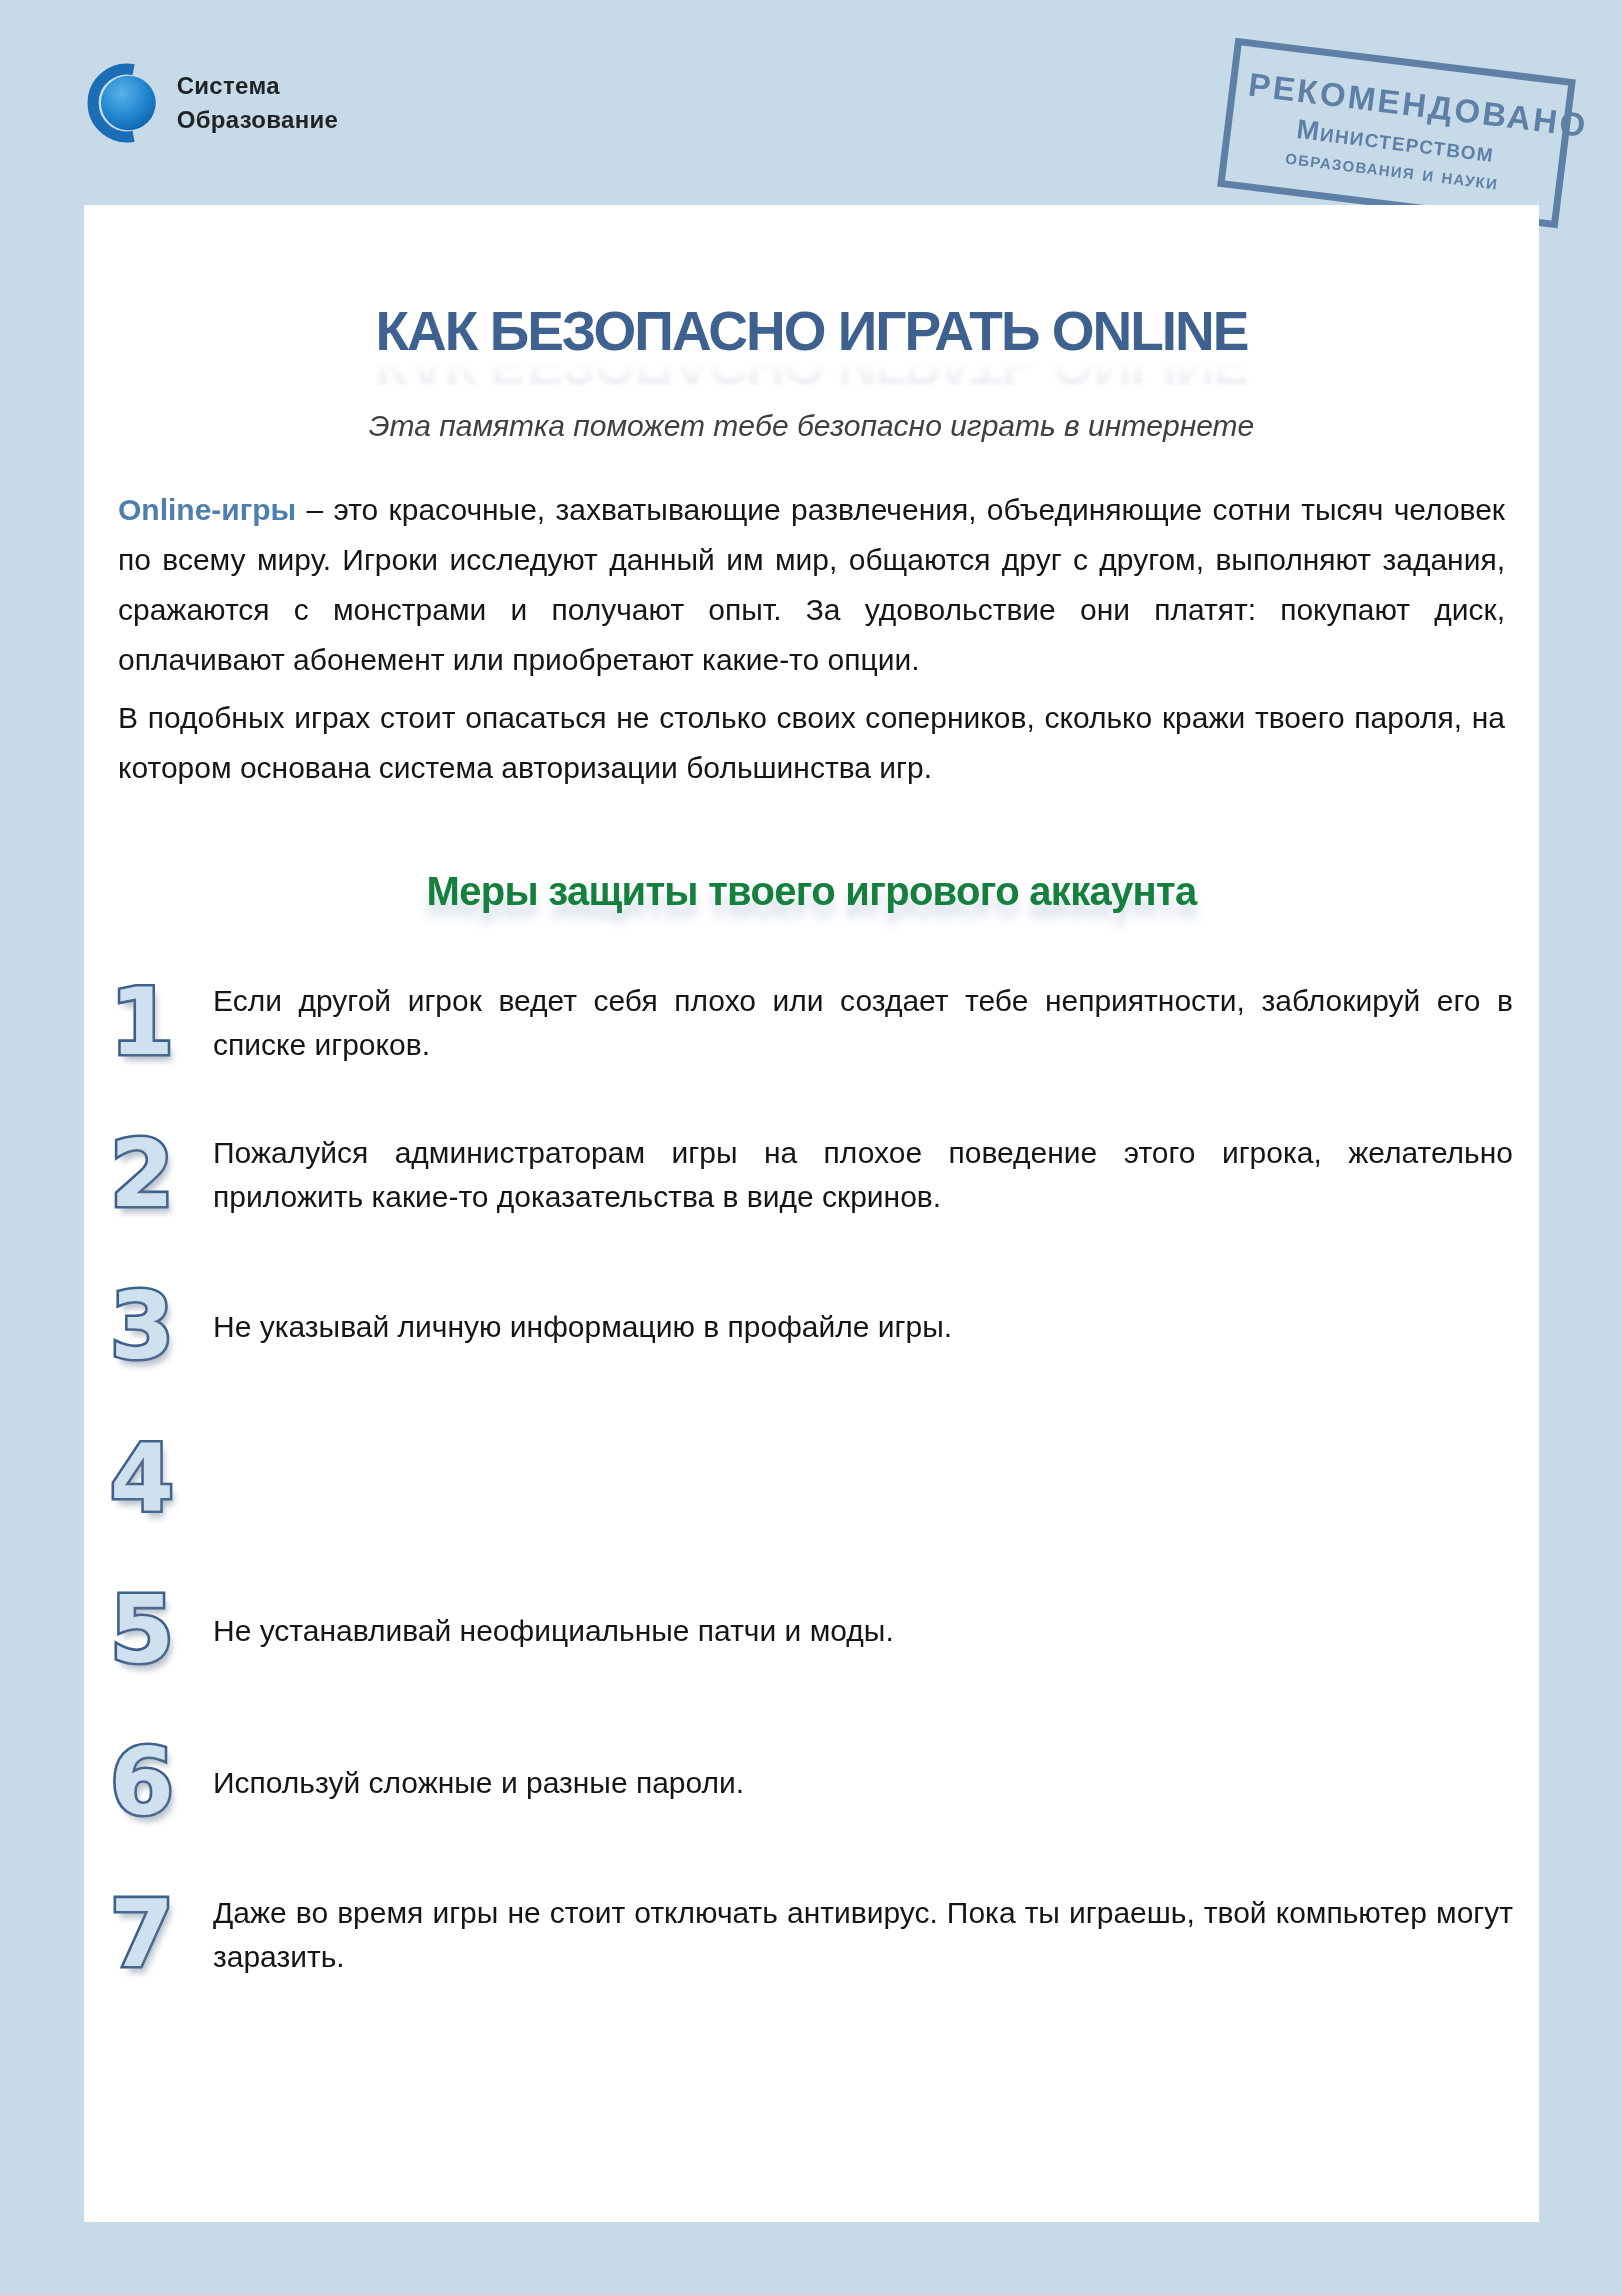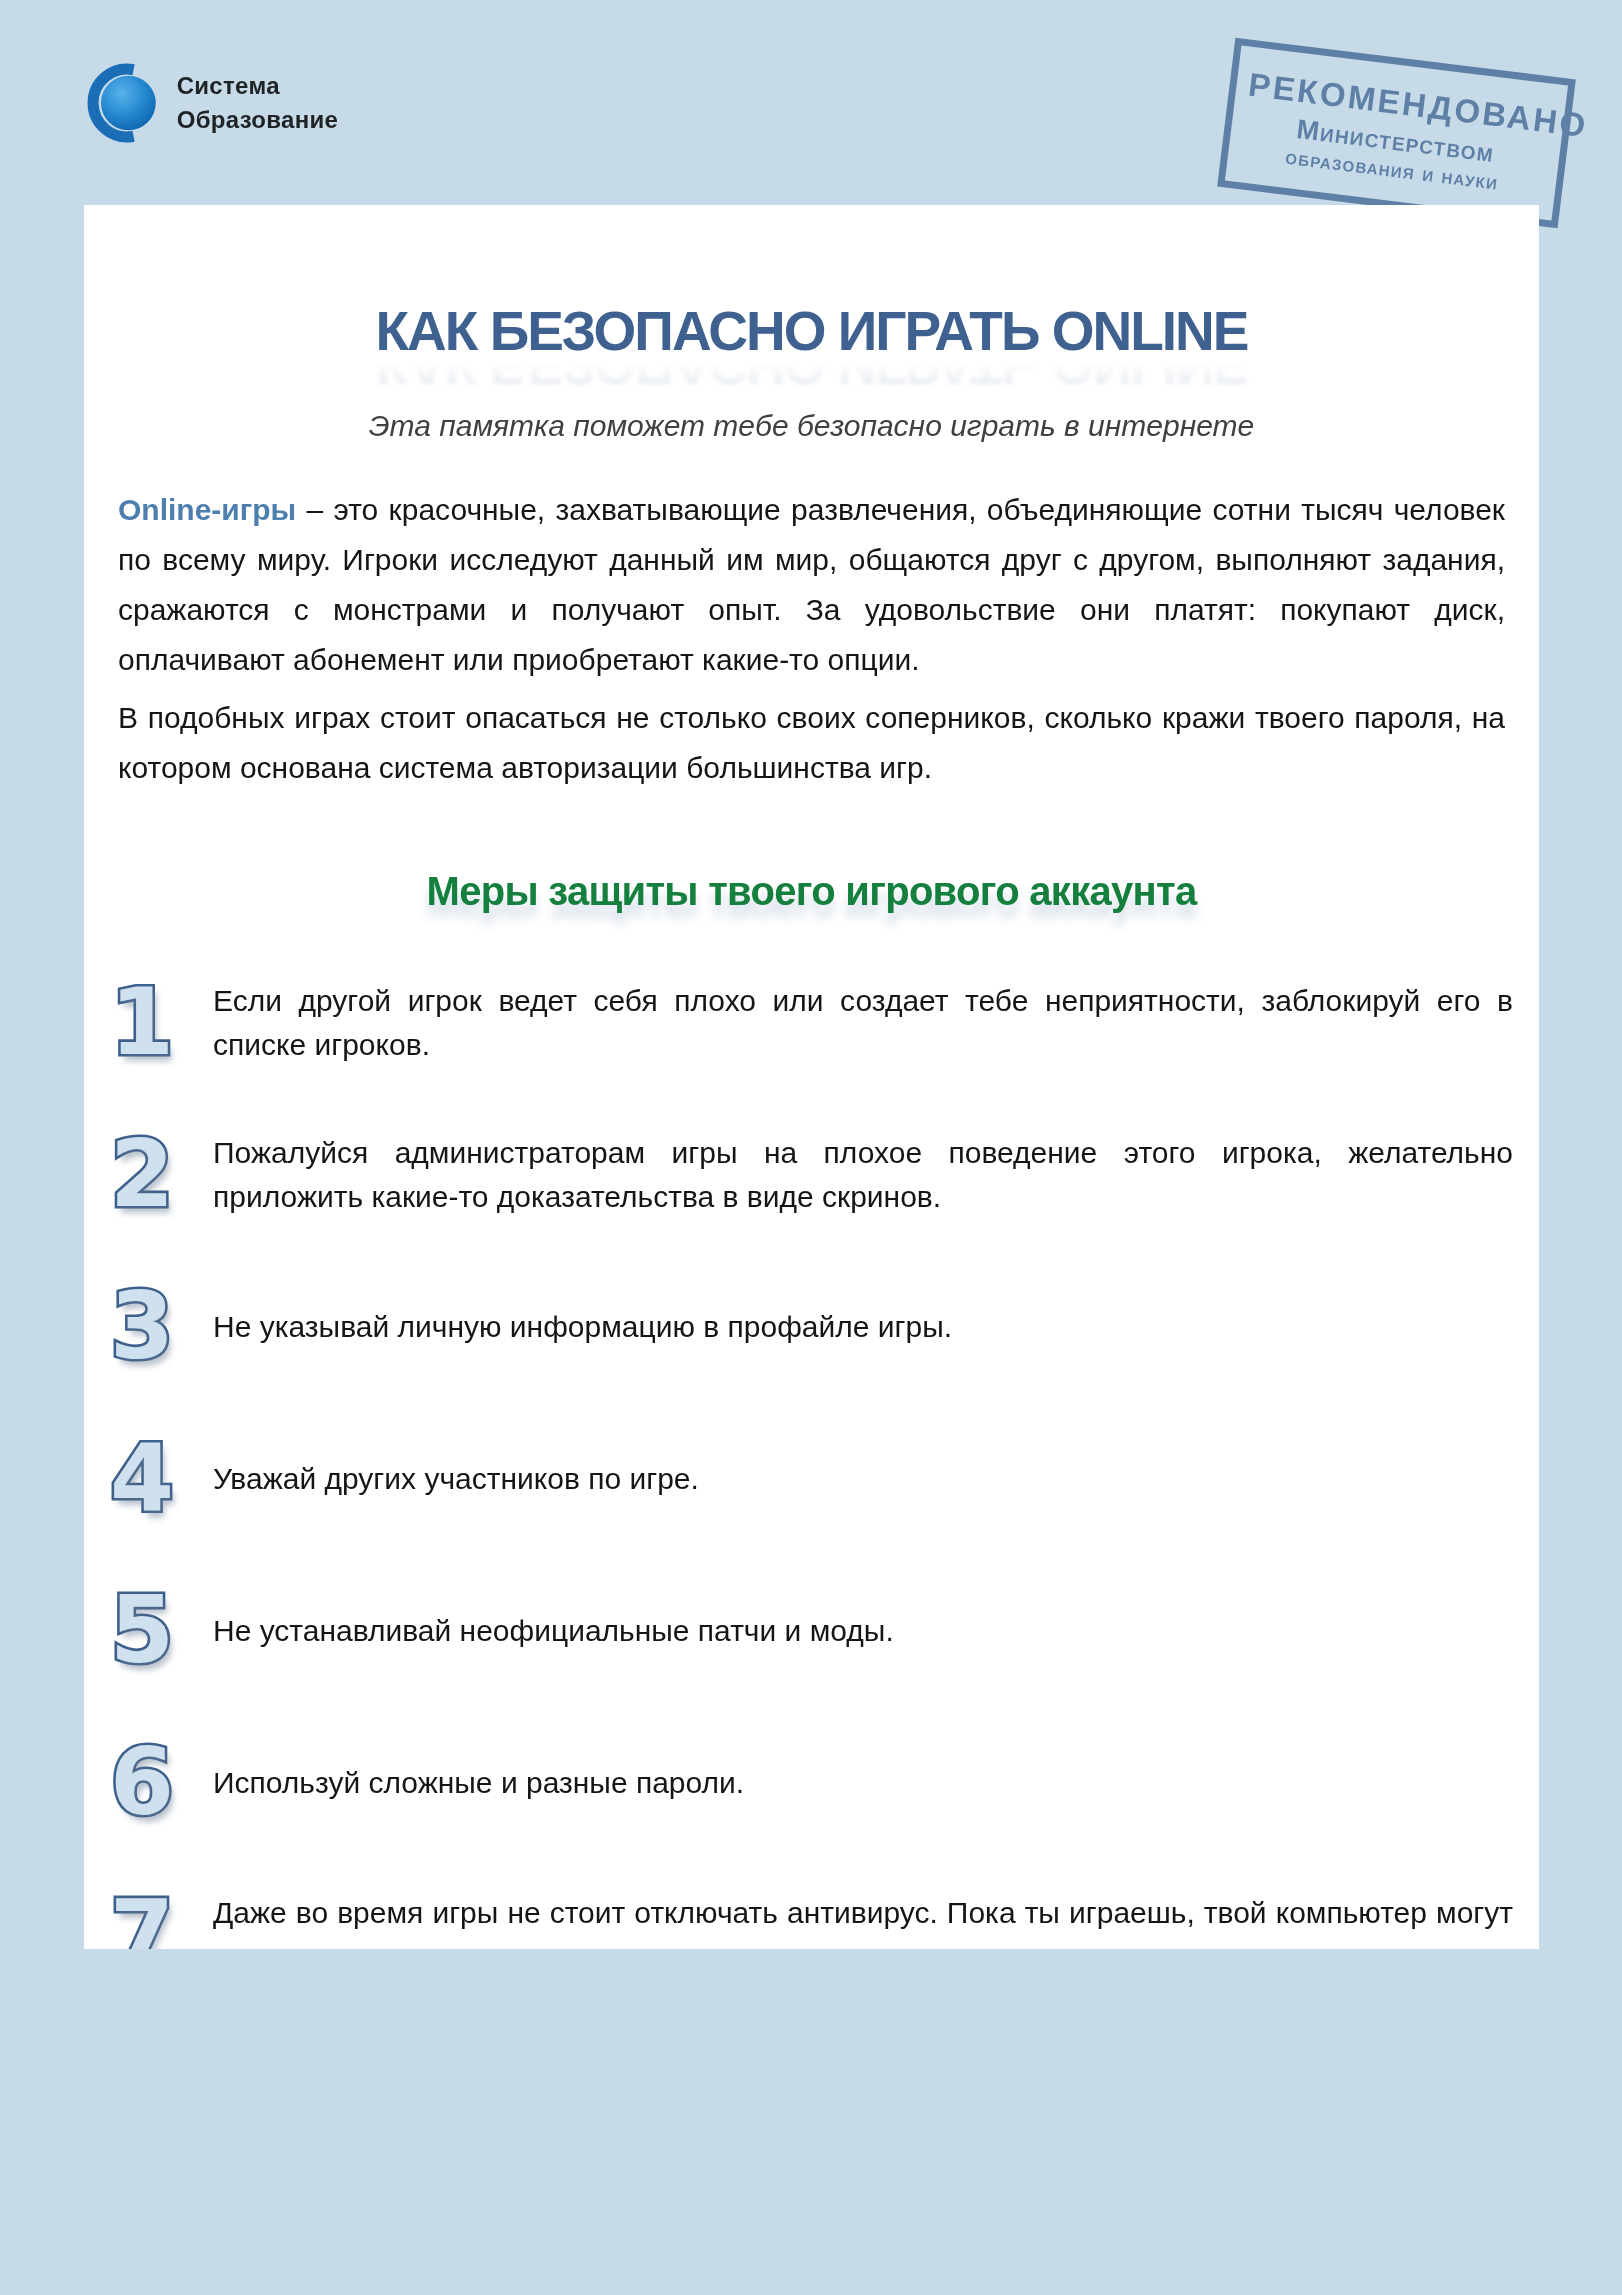--- a/index.html
+++ b/index.html
@@ -2,21 +2,21 @@
 <html lang="ru" style="font-size:10.5px"><head>
 <meta charset="utf-8">
 <style>
   html,body{margin:0;padding:0;}
   body{
     width:1622px;height:2295px;
     font-family:"Liberation Sans",sans-serif;
     background:#c7dae8;
     -webkit-font-smoothing:antialiased;
   }
-  .page{position:relative;width:1622px;height:1949px;background:#c7dae8;overflow:hidden;}
+  .page{position:relative;width:1622px;height:2295px;background:#c7dae8;overflow:hidden;}
 
   
   .logo{position:absolute;left:84px;top:60px;display:flex;align-items:center;gap:15.7px;}
   .logo-mark{display:block;}
   .logo-text{font-weight:bold;color:#1f2326;font-size:24px;line-height:34px;letter-spacing:0.3px;}
 
   .stamp{
     position:absolute;right:54px;top:58px;width:343px;
     border:7.2px solid #587aa2;color:#587aa2;
     padding:19.6px 11.8px 17px 11.8px;box-sizing:border-box;
@@ -126,21 +126,20 @@
       <li>
         <span class="num">2</span>
         <span class="rule-text">Пожалуйся администраторам игры на плохое поведение этого игрока, желательно приложить какие-то доказательства в виде скринов.</span>
       </li>
       <li>
         <span class="num">3</span>
         <span class="rule-text">Не указывай личную информацию в профайле игры.</span>
       </li>
       <li>
         <span class="num">4</span>
-        <span class="rule-text">Уважай других участников по игре.</span>
       </li>
       <li>
         <span class="num">5</span>
         <span class="rule-text">Не устанавливай неофициальные патчи и моды.</span>
       </li>
       <li>
         <span class="num">6</span>
         <span class="rule-text">Используй сложные и разные пароли.</span>
       </li>
       <li>

